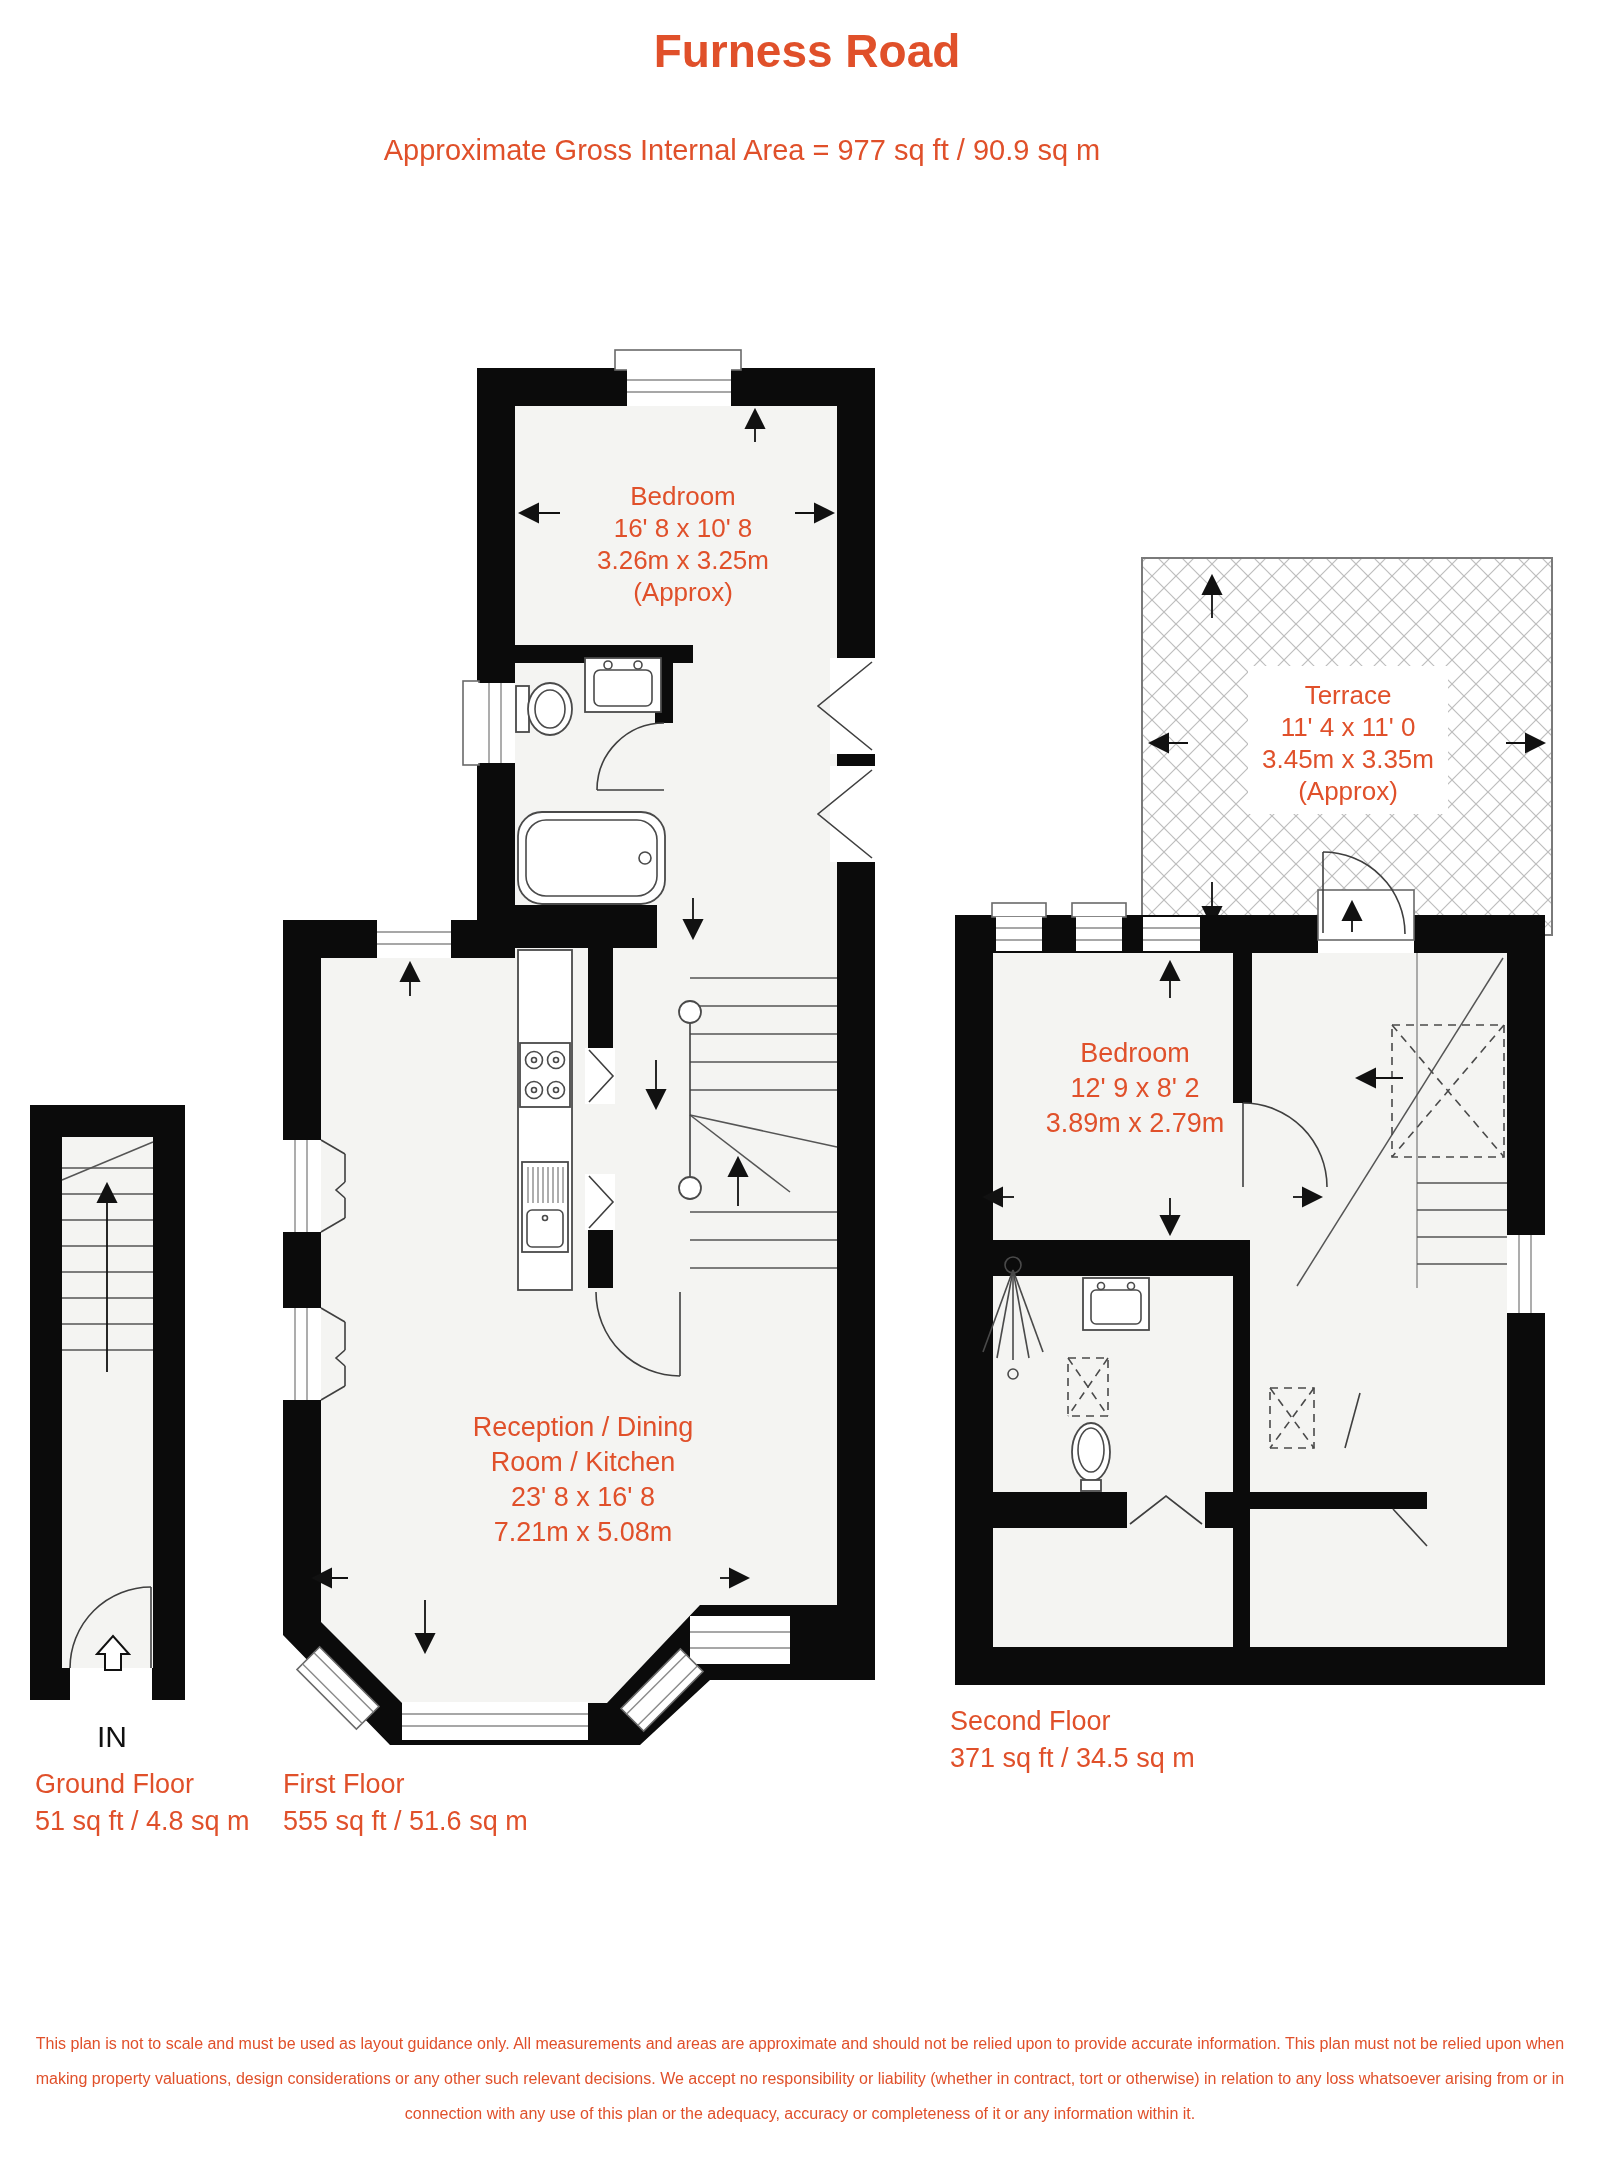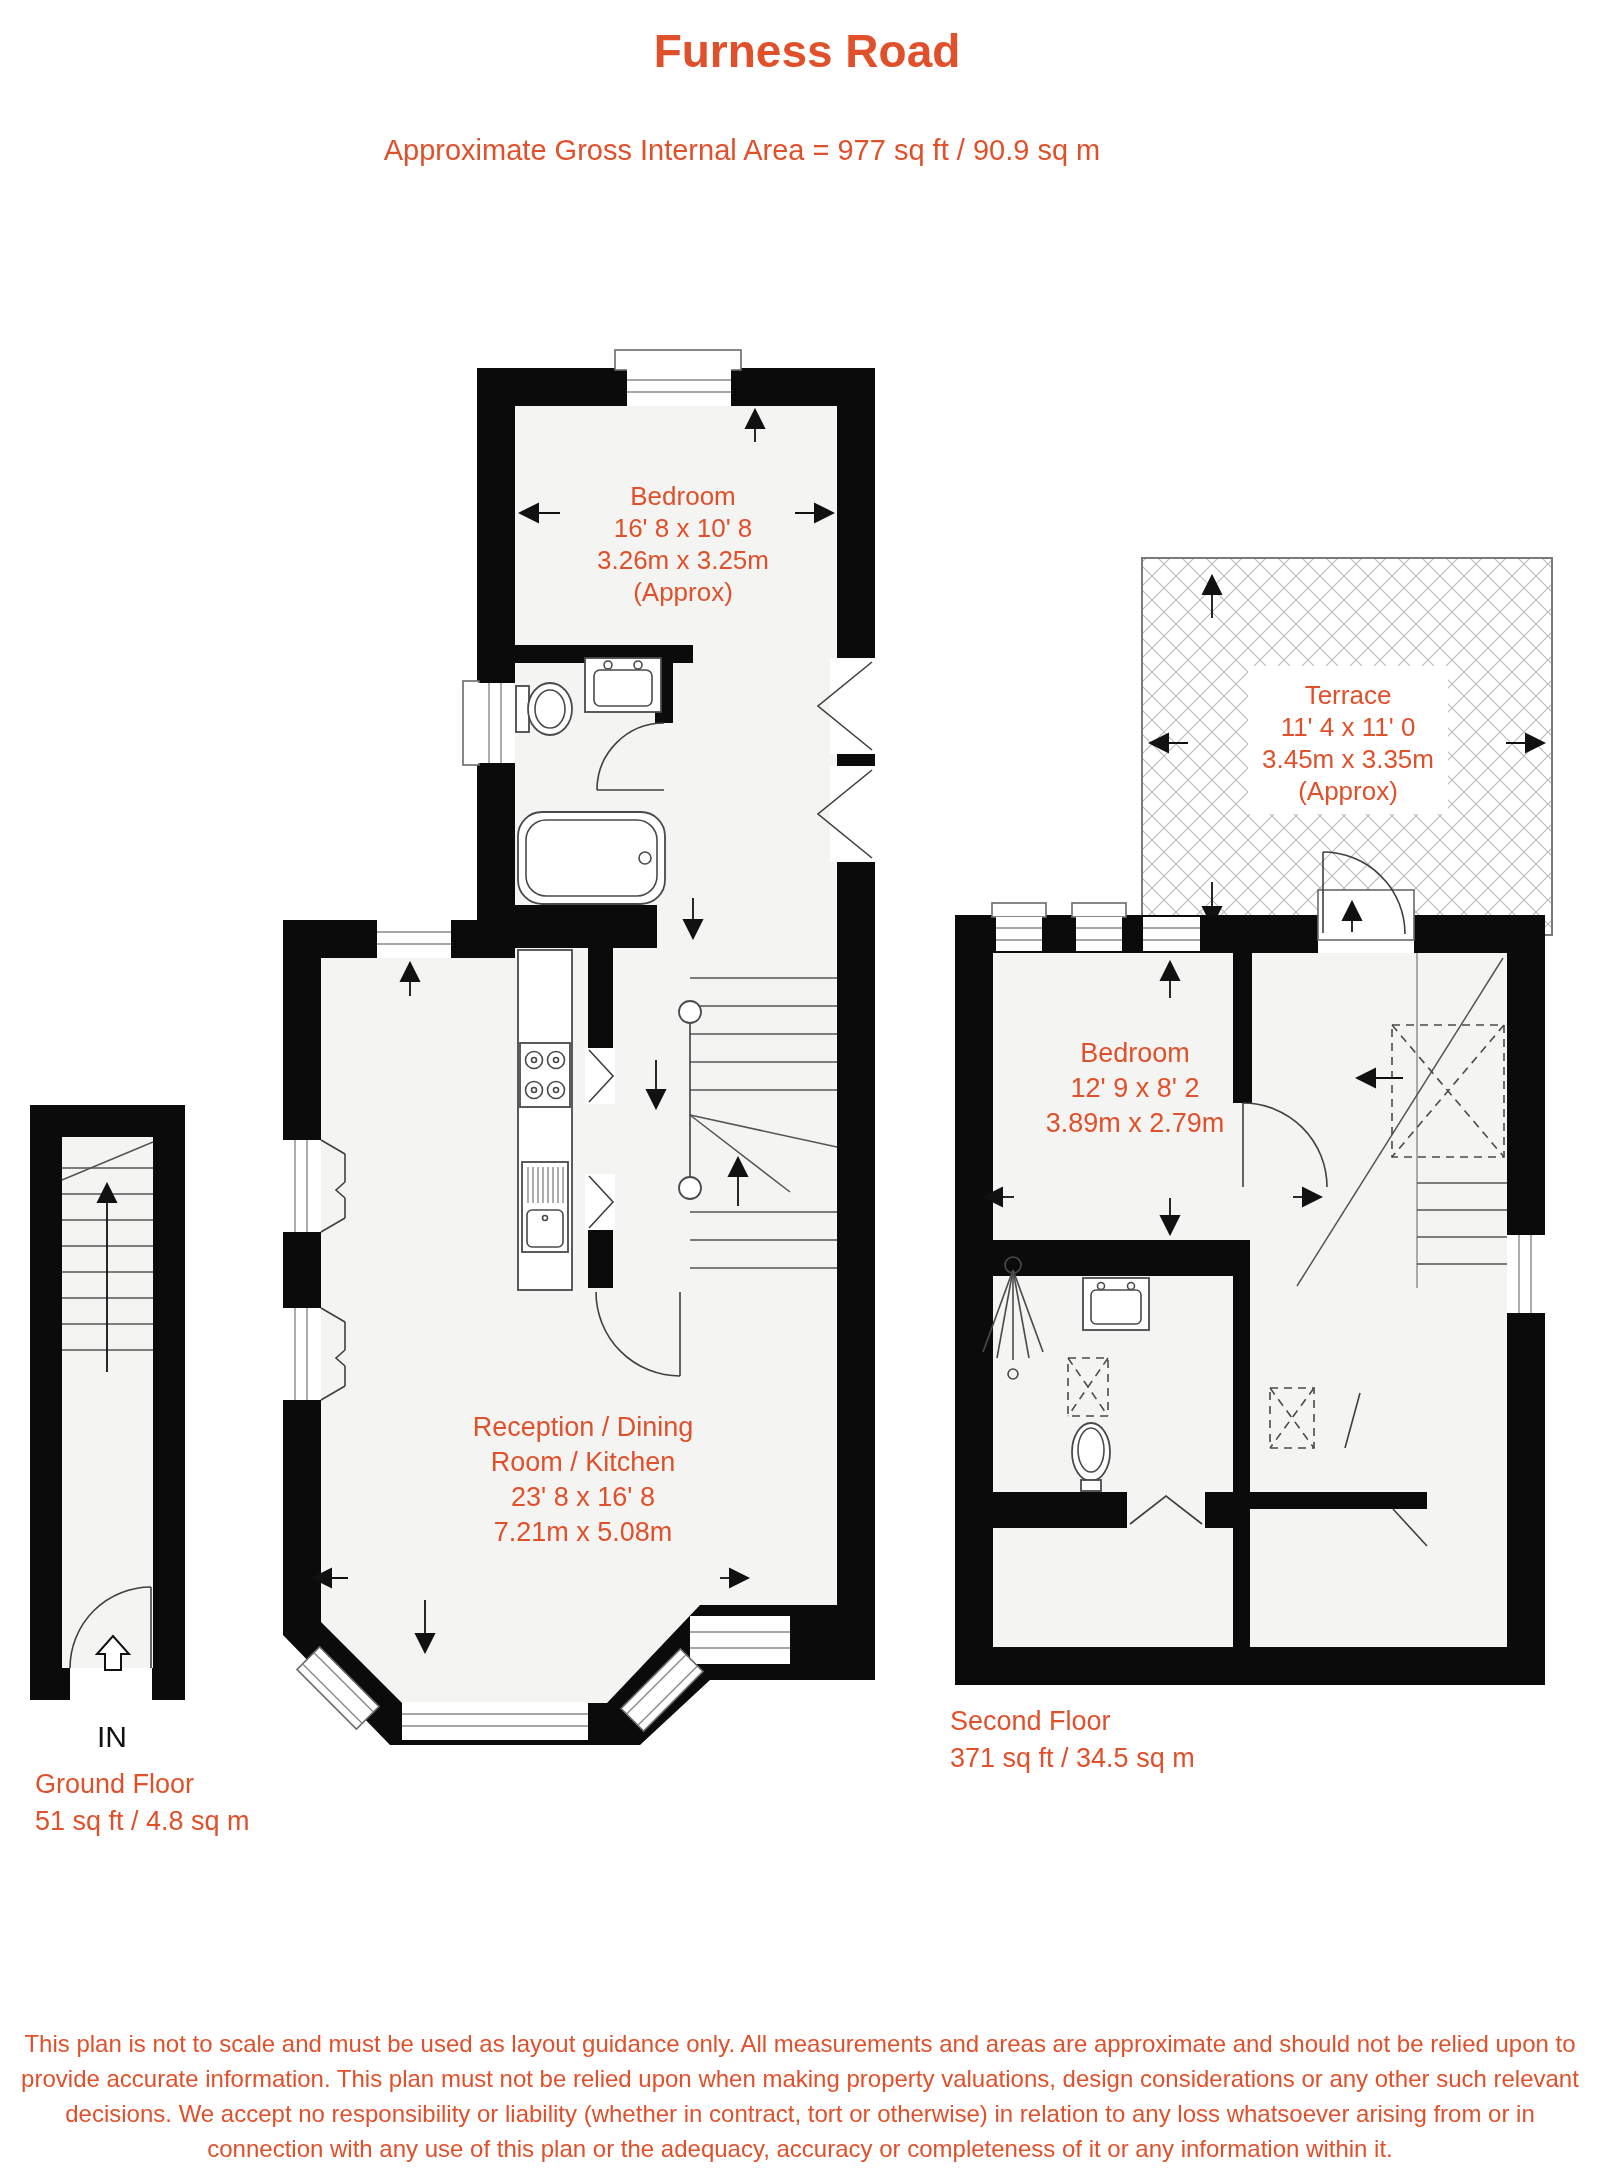--- a/index.html
+++ b/index.html
@@ -31,21 +31,21 @@
   .overlay{position:absolute;}
   .page-title{left:7px;top:24px;width:1600px;text-align:center;color:var(--accent);
               font-size:46px;font-weight:bold;}
   .page-subtitle{left:0;top:134px;width:1484px;text-align:center;color:var(--accent);
                  font-size:29px;}
   .rlabel{color:var(--accent);text-align:center;font-size:26px;line-height:32px;}
   .rlabel.big{font-size:27px;line-height:35px;}
   .flabel{color:var(--accent);text-align:left;font-size:27px;line-height:37px;margin-top:8px;}
   .in-label{color:#111;text-align:center;font-size:30px;}
   .disclaimer{left:20px;top:2026px;width:1560px;text-align:center;color:var(--accent);
-              font-size:24px;line-height:35px;}
+              font-size:16px;line-height:35px;}
 </style>
 </head>
 <body>
 
 <div id="page">
 
 <svg id="plan-svg" width="1600" height="2169" viewBox="0 0 1600 2169">
   <defs>
     <marker id="ah" viewBox="0 0 10 10" refX="9" refY="5" markerWidth="12" markerHeight="12" orient="auto">
       <path d="M0,0 L10,5 L0,10 Z" fill="#111"></path>
@@ -395,20 +395,24 @@
   <div>7.21m x 5.08m</div>
 </div>
 
 <div class="overlay in-label" style="left:70px;top:1672px;width:84px;margin-top:48px;">IN</div>
 
 <div class="overlay flabel" style="left:35px;top:1758px;">
   <div>Ground Floor</div>
   <div>51 sq ft / 4.8 sq m</div>
 </div>
 
+<div class="overlay flabel" style="left:283px;top:1758px;">
+  <div>First Floor</div>
+  <div>555 sq ft / 51.6 sq m</div>
+</div>
 
 <div class="overlay flabel" style="left:950px;top:1695px;">
   <div>Second Floor</div>
   <div>371 sq ft / 34.5 sq m</div>
 </div>
 
 <div class="overlay disclaimer">This plan is not to scale and must be used as layout guidance only. All measurements and areas are approximate and should not be relied upon to provide accurate information. This plan must not be relied upon when making property valuations, design considerations or any other such relevant decisions. We accept no responsibility or liability (whether in contract, tort or otherwise) in relation to any loss whatsoever arising from or in connection with any use of this plan or the adequacy, accuracy or completeness of it or any information within it.</div>
 
 </div>
 

